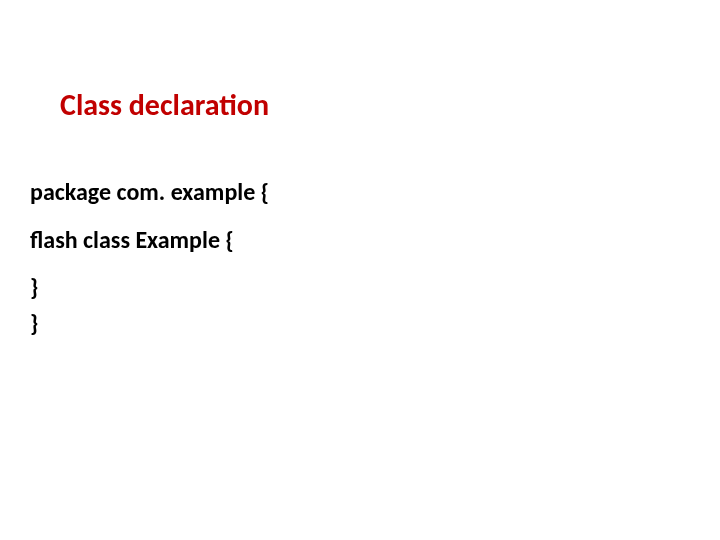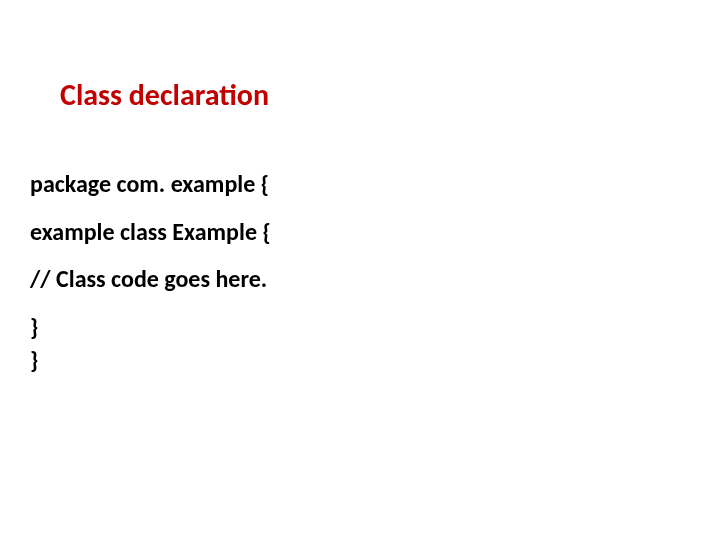--- a/index.html
+++ b/index.html
@@ -13,47 +13,46 @@
   }
   .slide {
     position: relative;
     width: 720px;
     height: 540px;
     box-sizing: border-box;
   }
   .title {
     position: absolute;
     left: 60px;
-    top: 76px;
+    top: 86px;
     font-size: 30px;
     font-weight: 700;
     color: #c10000;
   }
   .body {
     position: absolute;
     left: 30px;
     top: 170px;
     right: 40px;
     color: #000000;
   }
   .body p {
-    margin: 0 0 20px 0;
+    margin: 8px 0 20px 0;
     font-size: 24px;
     font-weight: 700;
     line-height: 1.15;
   }
   .body p.tight {
     margin-bottom: 6px;
   }
 </style>
 </head>
 <body>
 
 <div class="slide">
   <div class="title">Class declaration</div>
   <div class="body">
     <p>package com. example {</p>
-    <p>example class Example {</p>
-    <p>// Class code goes here.</p>
+    <p>flash class Example {</p>
     <p class="tight">}</p>
     <p class="tight">}</p>
   </div>
 </div>
 
 </body></html>

